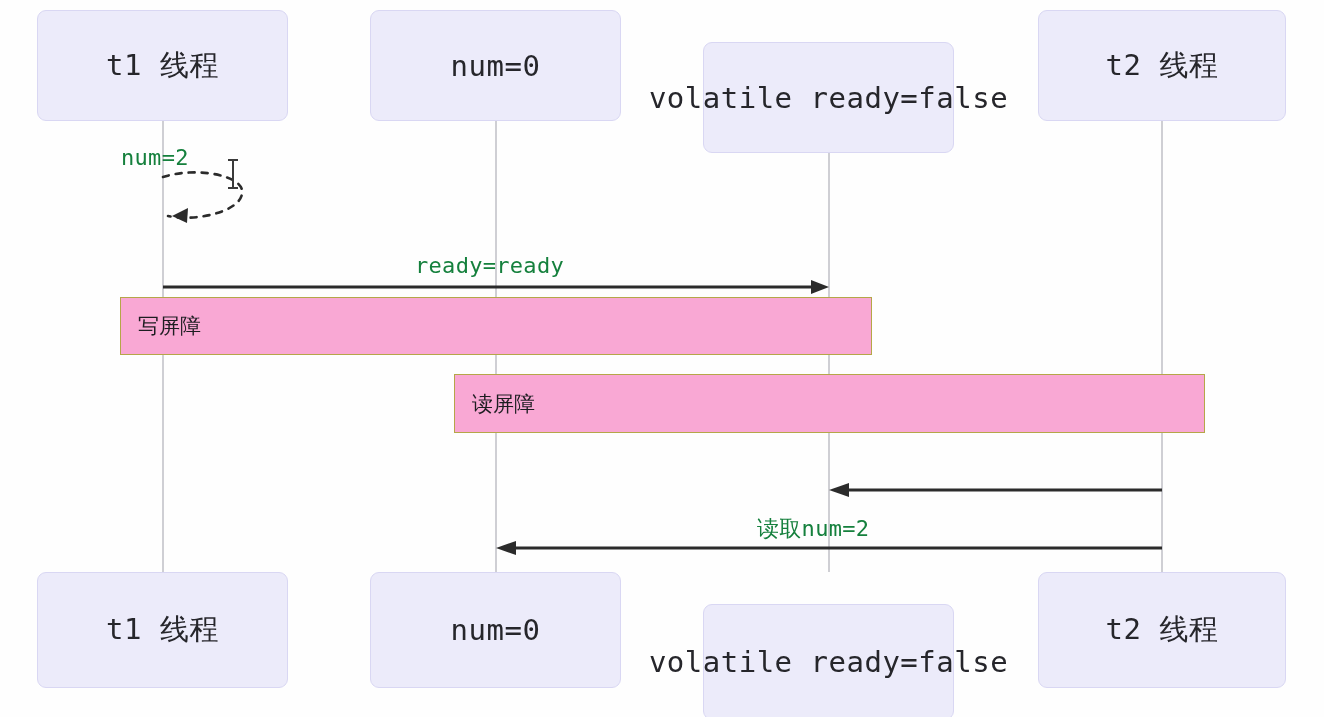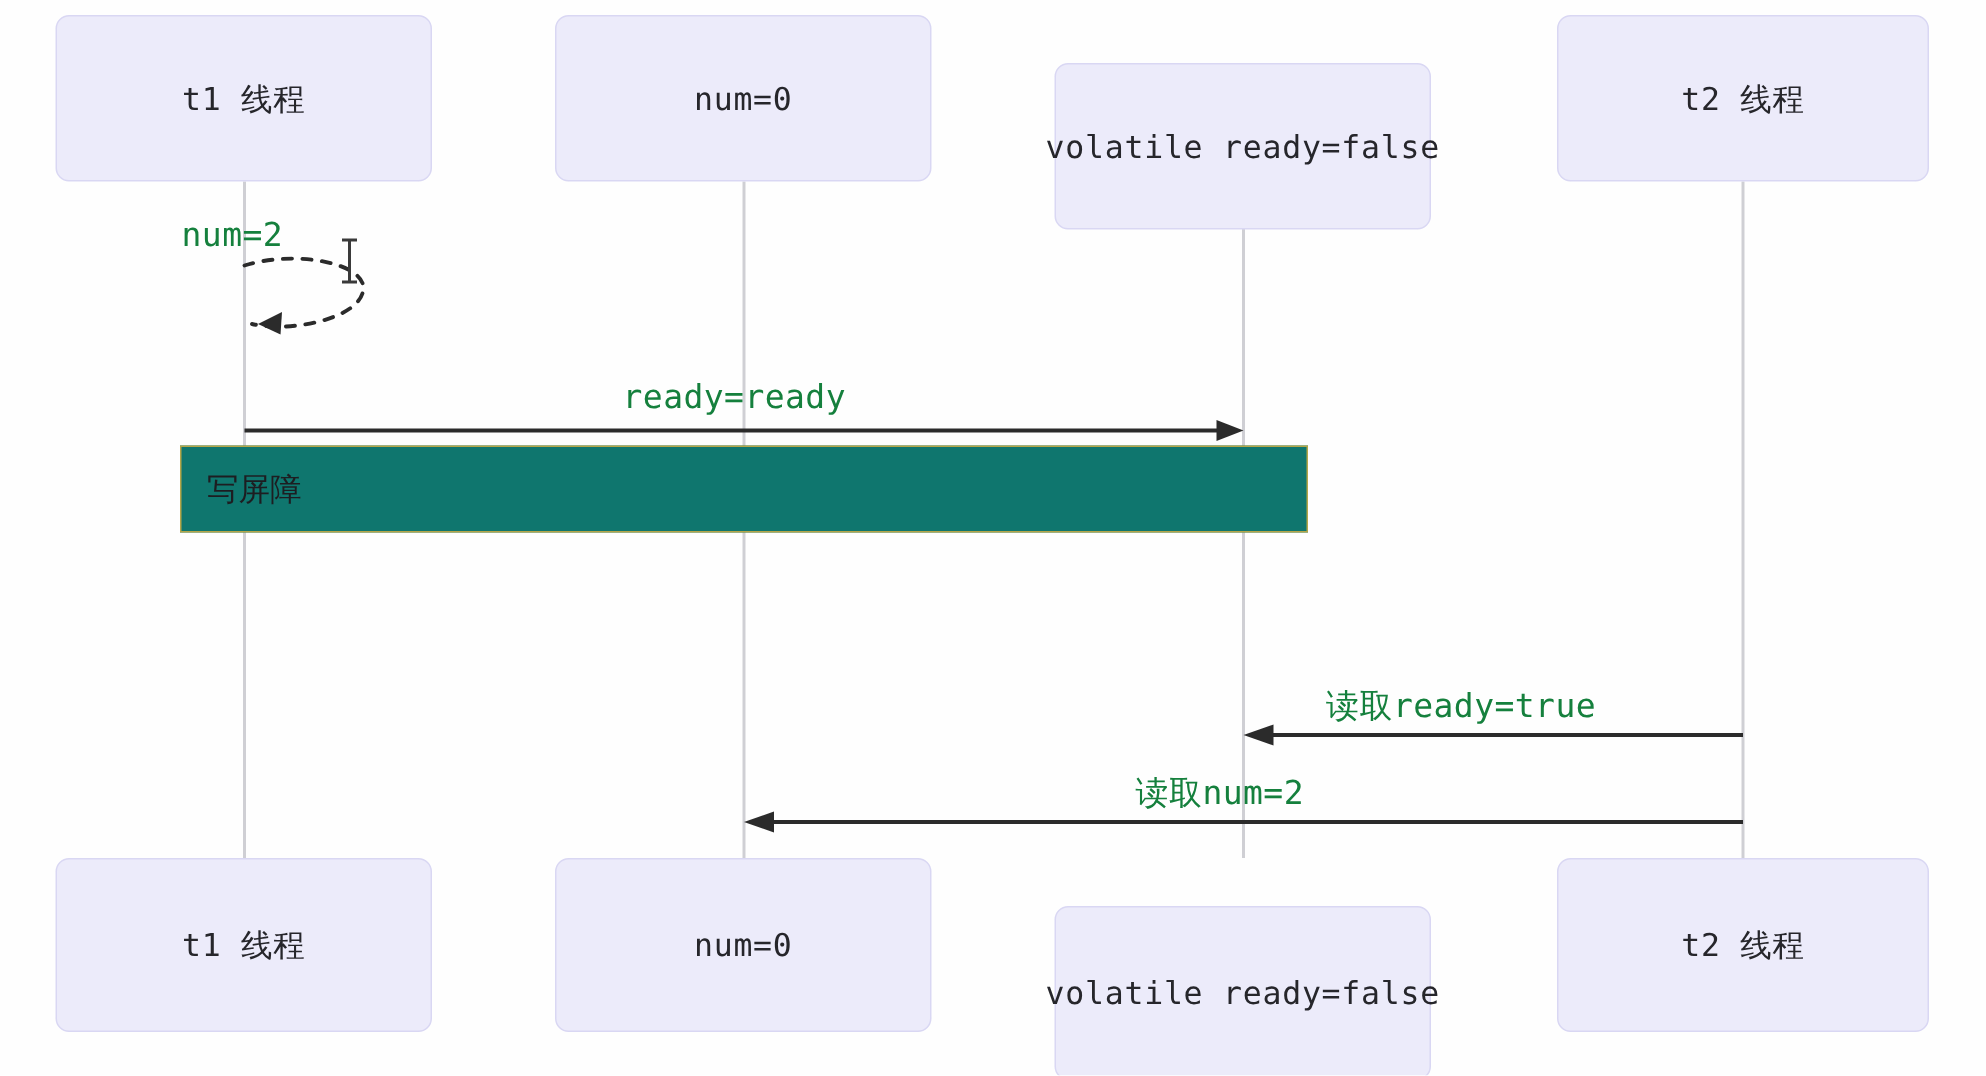--- a/index.html
+++ b/index.html
@@ -22,21 +22,21 @@
   .participant {
     position: absolute;
     box-sizing: border-box;
     background: #ecebfa;
     border: 1.5px solid #d9d7f3;
     border-radius: 9px;
     display: flex;
     align-items: center;
     justify-content: center;
     color: #26262b;
-    font-size: 21px;
+    font-size: 29px;
     letter-spacing: 0.5px;
     white-space: nowrap;
     z-index: 4;
   }
   .participant .plabel {
     display: block;
     text-align: center;
   }
   
   .participant.overflow {
@@ -49,21 +49,21 @@
     position: absolute;
     width: 2px;
     background: #cfcfd4;
     z-index: 1;
   }
 
   
   .barrier {
     position: absolute;
     box-sizing: border-box;
-    background: #0f766e;
+    background: #f9a8d4;
     border: 1.5px solid #b5a648;
     z-index: 3;
     display: flex;
     align-items: center;
   }
   .barrier .blabel {
     font-family: "DejaVu Sans", "Liberation Sans", sans-serif;
     font-size: 21px;
     color: #1d1d21;
     padding-left: 17px;
@@ -147,22 +147,24 @@
     <svg width="680" height="18" viewBox="0 0 680 18">
       <line x1="0" y1="9" x2="660" y2="9" stroke="#2b2b2b" stroke-width="2.8"></line>
       <polygon points="666,9 648,2 648,16" fill="#2b2b2b"></polygon>
     </svg>
   </div>
 
   <div class="barrier" style="left:120px; top:297px; width:752px; height:58px;">
     <span class="blabel">写屏障</span>
   </div>
 
+  <div class="barrier" style="left:454px; top:374px; width:751px; height:59px;">
+    <span class="blabel">读屏障</span>
+  </div>
 
-  <div class="msg-label cjk-mix" style="left:884px; top:456px;">读取ready=true</div>
 
   <div class="msg" style="left:829px; top:481px;">
     <svg width="350" height="18" viewBox="0 0 350 18">
       <line x1="14" y1="9" x2="333" y2="9" stroke="#2b2b2b" stroke-width="2.8"></line>
       <polygon points="0,9 20,2 20,16" fill="#2b2b2b"></polygon>
     </svg>
   </div>
 
   <div class="msg-label cjk-mix" style="left:757px; top:514px;">读取num=2</div>
 

